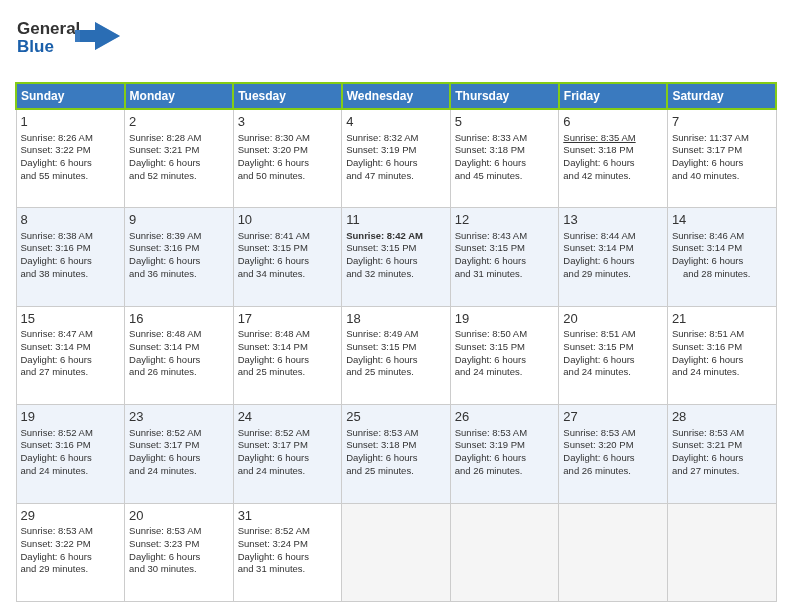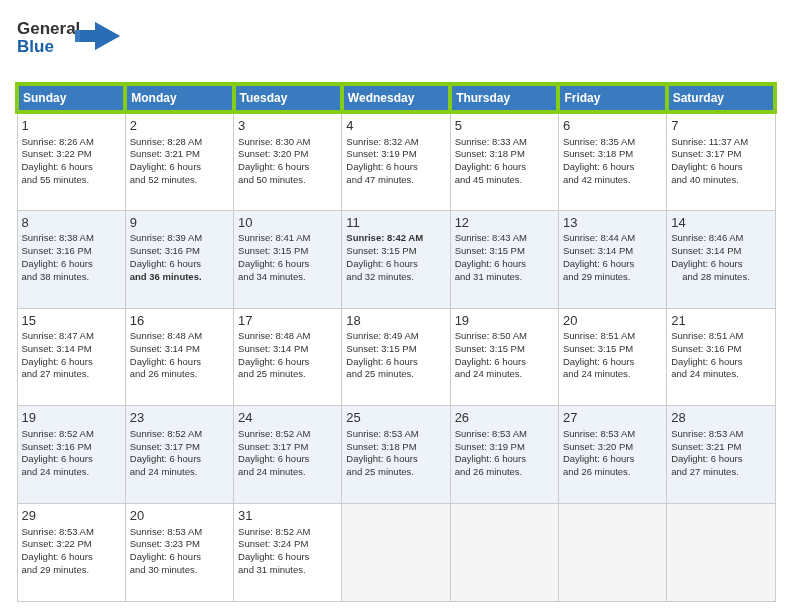--- a/index.html
+++ b/index.html
@@ -49,21 +49,21 @@
       width: 100%;
       table-layout: fixed;
     }
     .calendar th {
       background: #3a7abf;
       color: #fff;
       font-size: 12px;
       font-weight: bold;
       padding: 5px 4px;
       text-align: left;
-      border: 4px solid #84cc16;
+      border: 2px solid #84cc16;
     }
     .calendar td {
       border: 1px solid #ccc;
       vertical-align: top;
       padding: 3px 4px;
       font-size: 9.5px;
       color: #333;
       line-height: 1.35;
       height: 78px;
     }
@@ -152,21 +152,21 @@
           </td>
           <td>
             <span class="day-num">5</span>
             <span style="display: block;">Sunrise: 8:33 AM</span>
             <span style="display: block;">Sunset: 3:18 PM</span>
             <span style="display: block;">Daylight: 6 hours</span>
             <span style="display: block;">and 45 minutes.</span>
           </td>
           <td>
             <span class="day-num">6</span>
-            <span style="display: block;">Sunrise: 8:35 AM</span>
+            <span style="display: block; text-decoration: underline;">Sunrise: 8:35 AM</span>
             <span style="display: block;">Sunset: 3:18 PM</span>
             <span style="display: block;">Daylight: 6 hours</span>
             <span style="display: block;">and 42 minutes.</span>
           </td>
           <td>
             <span class="day-num">7</span>
             <span style="display: block;">Sunrise: 11:37 AM</span>
             <span style="display: block;">Sunset: 3:17 PM</span>
             <span style="display: block;">Daylight: 6 hours</span>
             <span style="display: block;">and 40 minutes.</span>
@@ -178,21 +178,21 @@
             <span style="display: block;">Sunrise: 8:38 AM</span>
             <span style="display: block;">Sunset: 3:16 PM</span>
             <span style="display: block;">Daylight: 6 hours</span>
             <span style="display: block;">and 38 minutes.</span>
           </td>
           <td>
             <span class="day-num">9</span>
             <span style="display: block;">Sunrise: 8:39 AM</span>
             <span style="display: block;">Sunset: 3:16 PM</span>
             <span style="display: block;">Daylight: 6 hours</span>
-            <span style="display: block; font-weight: bold;">and 36 minutes.</span>
+            <span style="display: block;">and 36 minutes.</span>
           </td>
           <td>
             <span class="day-num">10</span>
             <span style="display: block;">Sunrise: 8:41 AM</span>
             <span style="display: block;">Sunset: 3:15 PM</span>
             <span style="display: block;">Daylight: 6 hours</span>
             <span style="display: block;">and 34 minutes.</span>
           </td>
           <td>
             <span class="day-num">11</span>

